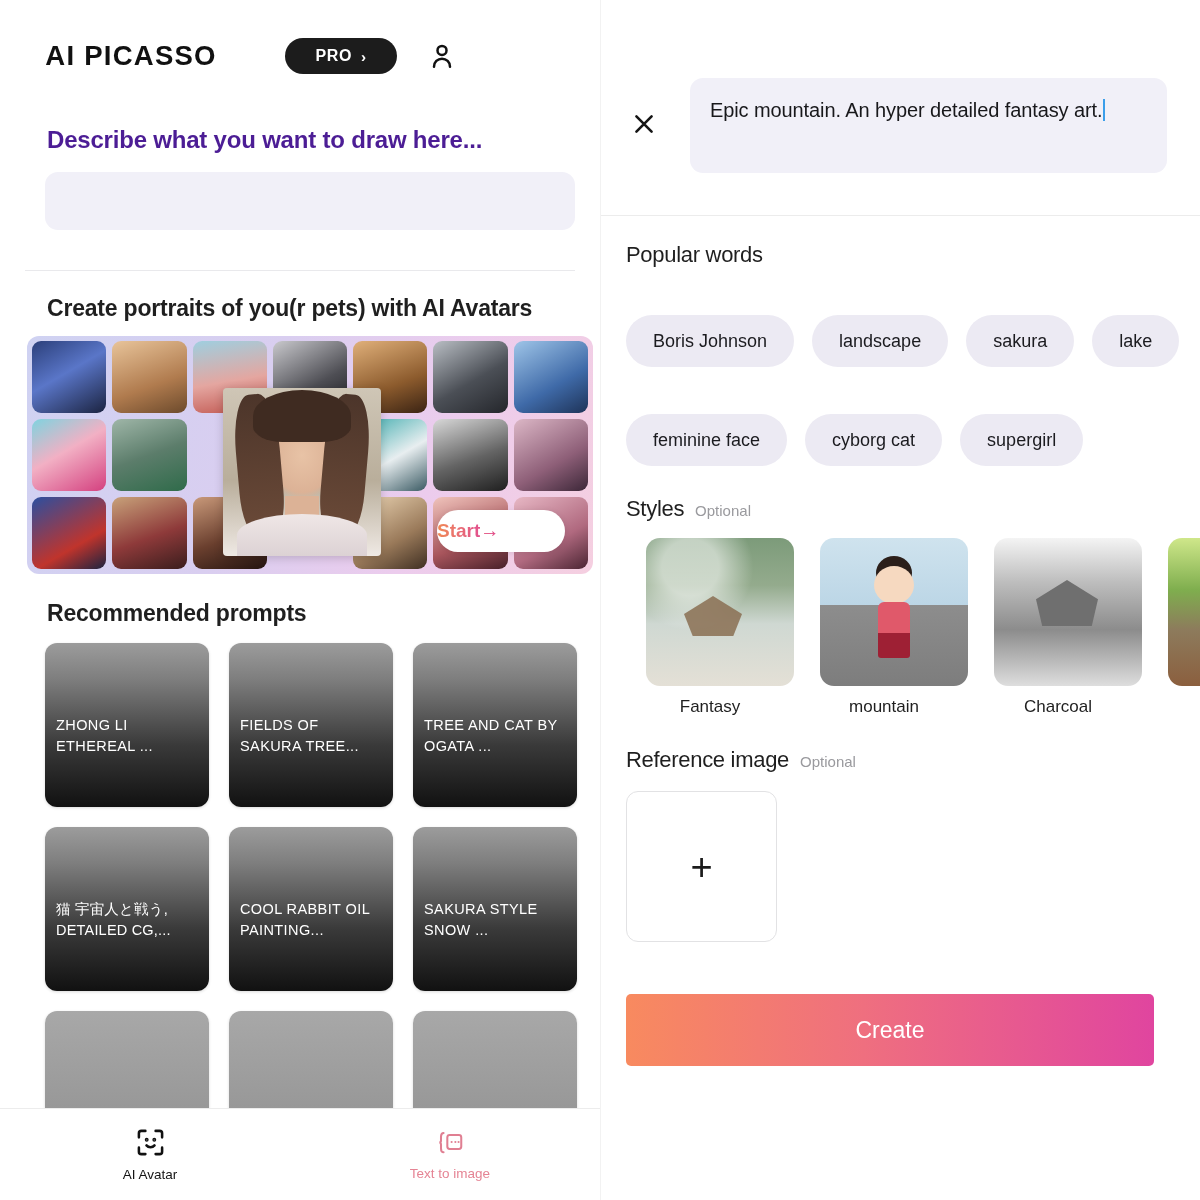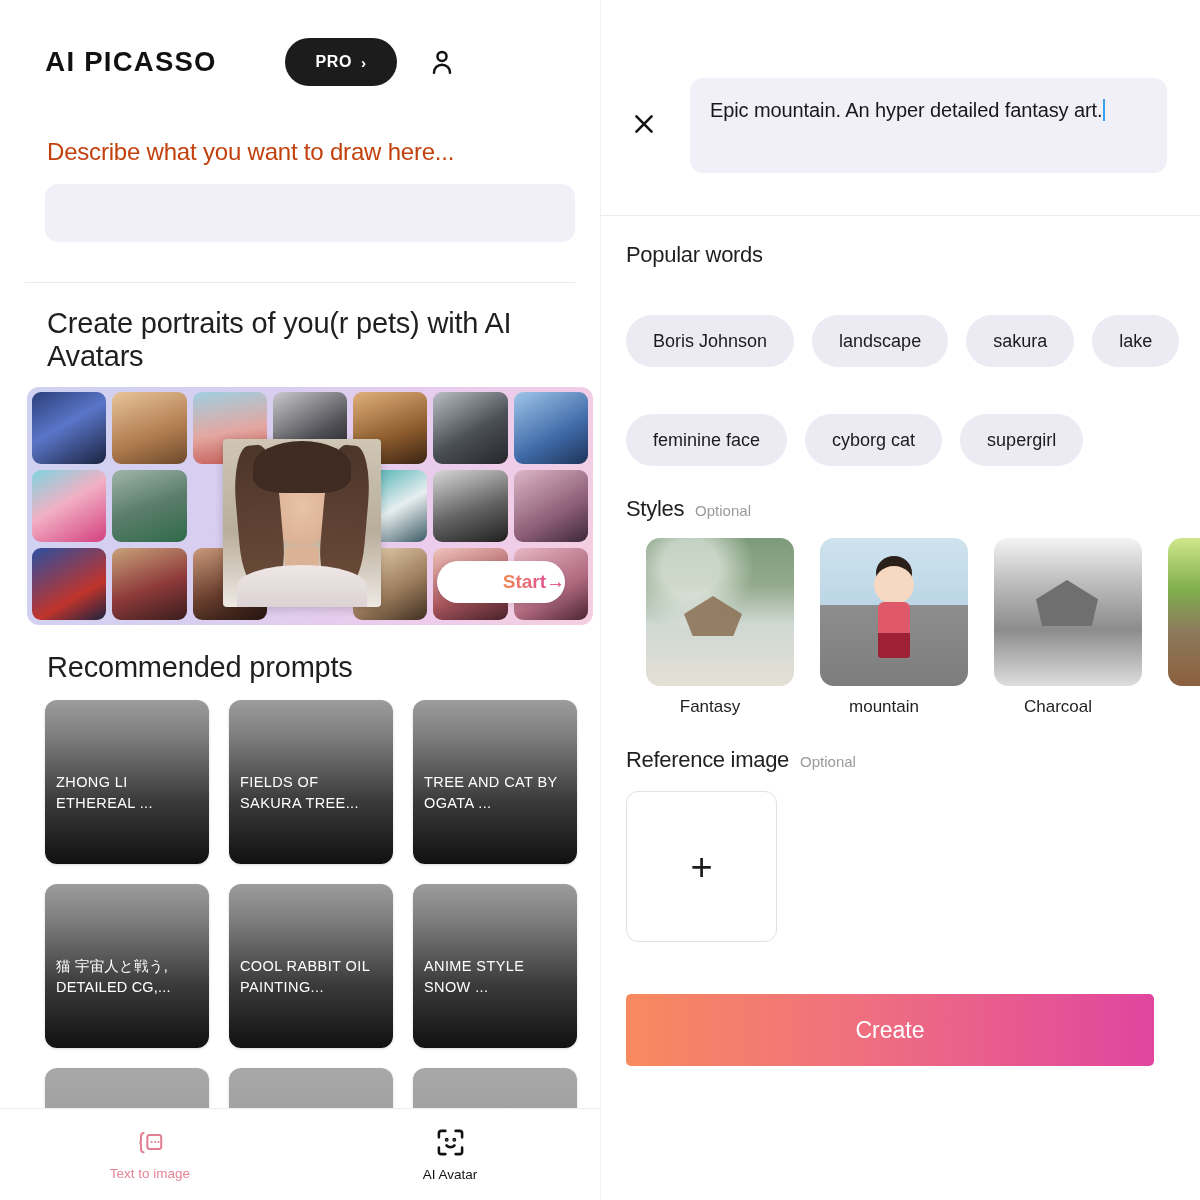--- a/index.html
+++ b/index.html
@@ -26,48 +26,48 @@
   }
   .brand {
     font-size: 27px; font-weight: 700; letter-spacing: 1.2px;
     color: #111; font-family: "Liberation Sans", sans-serif;
     transform: scaleX(1.02);
   }
   .pro-badge {
     margin-left: 70px;
     background: #1c1c1c; color: #fff;
     border-radius: 999px;
-    height: 48px; min-width: 112px;
+    height: 36px; min-width: 112px;
     display: flex; align-items: center; justify-content: center;
     gap: 9px; padding: 0 20px;
     font-size: 16px; font-weight: 700; letter-spacing: 0.6px;
     cursor: pointer;
   }
   .pro-badge .chev { font-size: 15px; line-height: 1; font-weight: 700; }
   .profile-icon { margin-left: 30px; width: 30px; height: 30px; cursor: pointer; }
 
   .describe-title {
     margin: 52px 0 0 47px;
-    font-size: 24px; font-weight: 400; color: #c2410c;
+    font-size: 24px; font-weight: 700; color: #4c1d95;
     letter-spacing: -0.2px;
   }
   .prompt-box {
     margin: 18px 0 0 45px;
     width: 530px; height: 58px;
     background: #f1f0f8;
     border-radius: 13px;
     cursor: text;
   }
   .hr {
     margin: 40px 25px 0 25px;
     height: 1px; background: #e9e9ec; border: none;
   }
   .section-title {
     margin: 24px 0 0 47px;
-    font-size: 29px; font-weight: 400; color: #1f1f1f;
+    font-size: 23px; font-weight: 700; color: #1f1f1f;
     letter-spacing: -0.2px;
   }
 
   
   .avatar-banner {
     margin: 14px 0 0 27px;
     width: 566px; height: 238px;
     border-radius: 12px;
     background: linear-gradient(110deg,#cfd2f2 0%, #d9cef0 40%, #eccced 70%, #f5cfe0 100%);
     position: relative; overflow: hidden;
@@ -103,21 +103,21 @@
   }
   .cp-body {
     position:absolute; left:14px; bottom:0; width:130px; height:42px;
     background: linear-gradient(180deg,#efe7e6,#dcd2d4); border-radius: 50% 50% 0 0;
   }
   .cp-neck { position:absolute; left:62px; top:108px; width:34px; height:34px; background:#dcb296; }
   .start-btn {
     position: absolute; right: 28px; bottom: 22px;
     width: 128px; height: 42px;
     background: #fff; border-radius: 999px;
-    display: flex; align-items: center; justify-content: flex-end;
+    display: flex; align-items: center; justify-content: flex-start;
     font-size: 19px; font-weight: 600;
     background-clip: padding-box;
     box-shadow: 0 1px 6px rgba(0,0,0,.10);
     cursor: pointer;
   }
   .start-btn span {
     background: linear-gradient(90deg,#f08a55,#e2518e);
     -webkit-background-clip: text; background-clip: text;
     color: transparent;
   }
@@ -364,55 +364,55 @@
       <div class="prompt-card">
           <div class="ptext">TREE AND CAT BY OGATA ...</div>
         </div>
       <div class="prompt-card jp">
           <div class="ptext">猫 宇宙人と戦う, DETAILED CG,...</div>
         </div>
       <div class="prompt-card">
           <div class="ptext">COOL RABBIT OIL PAINTING...</div>
         </div>
       <div class="prompt-card">
-          <div class="ptext">ANIME STYLE SNOW ...</div>
+          <div class="ptext">SAKURA STYLE SNOW ...</div>
         </div>
 
       <div class="prompt-card" style="background:linear-gradient(180deg,#a8a8a8,#8d8d8d)"></div>
       <div class="prompt-card" style="background:linear-gradient(180deg,#a8a8a8,#8d8d8d)"></div>
       <div class="prompt-card" style="background:linear-gradient(180deg,#a8a8a8,#8d8d8d)"></div>
     </div>
 
     <div class="bottom-nav">
-      <div class="nav-item active">
-        <span>
-          <svg viewBox="0 0 28 26" width="30" height="28" fill="none" stroke="#e07f92" stroke-width="1.9" stroke-linecap="round">
-            <path d="M8 4.5C6 4.5 5.6 6 5.6 8v3.5c0 1.4-.7 2-1.6 2 .9 0 1.6.6 1.6 2V19c0 2 .4 3.5 2.4 3.5"></path>
-            <rect x="11.5" y="6.5" width="13" height="13" rx="2.2"></rect>
-            <circle cx="15.5" cy="13" r="1" fill="#e07f92" stroke="none"></circle>
-            <circle cx="19" cy="13" r="1" fill="#e07f92" stroke="none"></circle>
-            <circle cx="22" cy="13" r="1" fill="#e07f92" stroke="none"></circle>
-          </svg>
-        </span>
-        <span class="nav-label">Text to image</span>
-      </div>
       <div class="nav-item inactive">
         <span>
           <svg viewBox="0 0 26 26" width="29" height="29" fill="none" stroke="#111" stroke-width="2.3" stroke-linecap="round">
             <path d="M2.6 8.4V4.8a2.2 2.2 0 0 1 2.2-2.2h3.6"></path>
             <path d="M17.6 2.6h3.6a2.2 2.2 0 0 1 2.2 2.2v3.6"></path>
             <path d="M23.4 17.6v3.6a2.2 2.2 0 0 1-2.2 2.2h-3.6"></path>
             <path d="M8.4 23.4H4.8a2.2 2.2 0 0 1-2.2-2.2v-3.6"></path>
             <circle cx="9.6" cy="10.6" r=".6" fill="#111"></circle>
             <circle cx="16.4" cy="10.6" r=".6" fill="#111"></circle>
             <path d="M9.4 15.6a4.6 4.6 0 0 0 7.2 0"></path>
           </svg>
         </span>
         <span class="nav-label">AI Avatar</span>
       </div>
+      <div class="nav-item active">
+        <span>
+          <svg viewBox="0 0 28 26" width="30" height="28" fill="none" stroke="#e07f92" stroke-width="1.9" stroke-linecap="round">
+            <path d="M8 4.5C6 4.5 5.6 6 5.6 8v3.5c0 1.4-.7 2-1.6 2 .9 0 1.6.6 1.6 2V19c0 2 .4 3.5 2.4 3.5"></path>
+            <rect x="11.5" y="6.5" width="13" height="13" rx="2.2"></rect>
+            <circle cx="15.5" cy="13" r="1" fill="#e07f92" stroke="none"></circle>
+            <circle cx="19" cy="13" r="1" fill="#e07f92" stroke="none"></circle>
+            <circle cx="22" cy="13" r="1" fill="#e07f92" stroke="none"></circle>
+          </svg>
+        </span>
+        <span class="nav-label">Text to image</span>
+      </div>
     </div>
   </div>
 
   <div class="right-panel">
 
     <div class="prompt-row">
       <span class="close-icon">
         <svg viewBox="0 0 24 24" width="26" height="26" fill="none" stroke="#151515" stroke-width="2.4" stroke-linecap="round">
           <path d="M5 5l14 14M19 5L5 19"></path>
         </svg>

